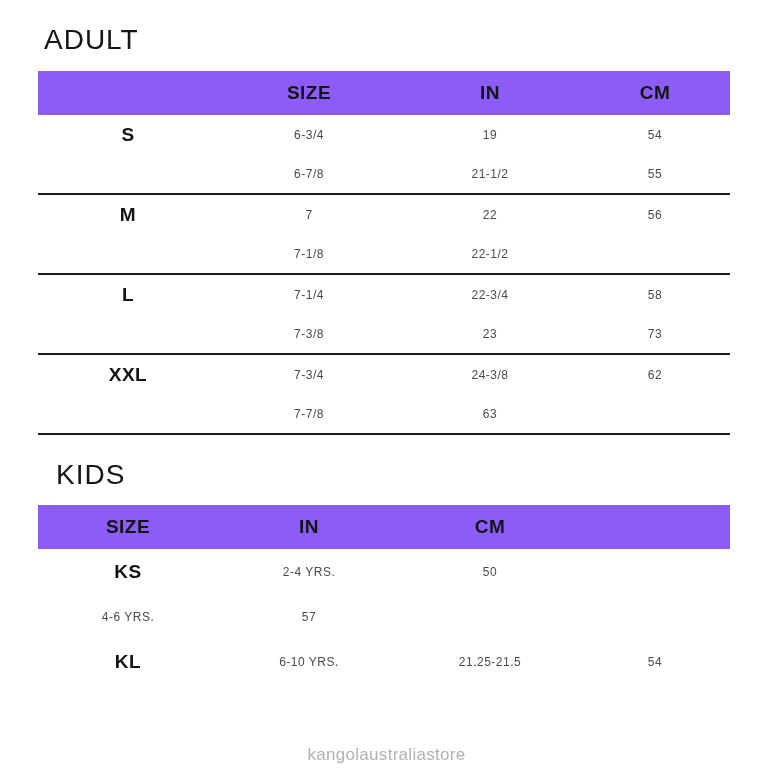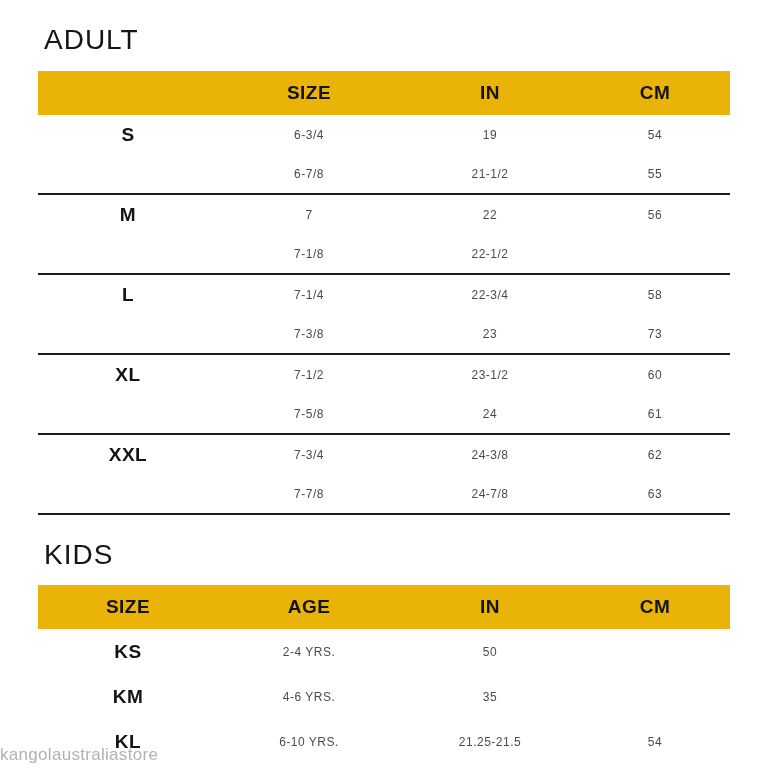--- a/index.html
+++ b/index.html
@@ -13,31 +13,31 @@
   .wrap { position: absolute; top: 0; left: 38px; width: 692px; }
 
   .section-title {
     margin: 0;
     padding: 24px 0 15px 6px;
     font-size: 28px;
     font-weight: 400;
     letter-spacing: 1px;
     color: #151515;
   }
-  .section-title.kids { padding-bottom: 14px; }
+  .section-title.kids { padding-bottom: 14px; margin-left: 12px; }
 
   .grid-row {
     display: grid;
     grid-template-columns: 180px 182px 180px 150px;
     align-items: center;
   }
   .cell { text-align: center; }
 
   .thead {
-    background: #eab308;
+    background: #8b5cf6;
     height: 44px;
   }
   .thead .cell {
     font-size: 19px;
     font-weight: 700;
     letter-spacing: 0.5px;
     color: #141414;
   }
 
   .adult-group { border-bottom: 2px solid #1c1c1c; }
@@ -56,21 +56,21 @@
     color: #4a4a4a;
   }
 
   .kids-row { height: 45px; }
 
   .watermark {
     position: absolute;
     top: 745px;
     left: 0;
     width: 773px;
-    text-align: left;
+    text-align: center;
     font-size: 17px;
     color: #b2b2b2;
     letter-spacing: 0.3px;
   }
 </style>
 </head>
 <body>
 
 <div class="wrap">
 
@@ -121,70 +121,53 @@
         <div class="cell data-cell">58</div>
       </div>
       <div class="grid-row adult-row">
         <div class="cell label-cell"></div>
         <div class="cell data-cell">7-3/8</div>
         <div class="cell data-cell">23</div>
         <div class="cell data-cell">73</div>
       </div>
     </div>
 
-    <div class="adult-group">
-      <div class="grid-row adult-row">
-        <div class="cell label-cell">XL</div>
-        <div class="cell data-cell">7-1/2</div>
-        <div class="cell data-cell">23-1/2</div>
-        <div class="cell data-cell">60</div>
-      </div>
-      <div class="grid-row adult-row">
-        <div class="cell label-cell"></div>
-        <div class="cell data-cell">7-5/8</div>
-        <div class="cell data-cell">24</div>
-        <div class="cell data-cell">61</div>
-      </div>
-    </div>
 
     <div class="adult-group">
       <div class="grid-row adult-row">
         <div class="cell label-cell">XXL</div>
         <div class="cell data-cell">7-3/4</div>
         <div class="cell data-cell">24-3/8</div>
         <div class="cell data-cell">62</div>
       </div>
       <div class="grid-row adult-row">
         <div class="cell label-cell"></div>
         <div class="cell data-cell">7-7/8</div>
-        <div class="cell data-cell">24-7/8</div>
         <div class="cell data-cell">63</div>
       </div>
     </div>
   </div>
 
   <h2 class="section-title kids">KIDS</h2>
 
   <div>
     <div class="grid-row thead">
       <div class="cell">SIZE</div>
-      <div class="cell">AGE</div>
       <div class="cell">IN</div>
       <div class="cell">CM</div>
     </div>
 
     <div class="grid-row kids-row">
       <div class="cell label-cell">KS</div>
       <div class="cell data-cell">2-4 YRS.</div>
       <div class="cell data-cell">50</div>
     </div>
     <div class="grid-row kids-row">
-      <div class="cell label-cell">KM</div>
       <div class="cell data-cell">4-6 YRS.</div>
-      <div class="cell data-cell">35</div>
+      <div class="cell data-cell">57</div>
     </div>
     <div class="grid-row kids-row">
       <div class="cell label-cell">KL</div>
       <div class="cell data-cell">6-10 YRS.</div>
       <div class="cell data-cell">21.25-21.5</div>
       <div class="cell data-cell">54</div>
     </div>
   </div>
 
 </div>

